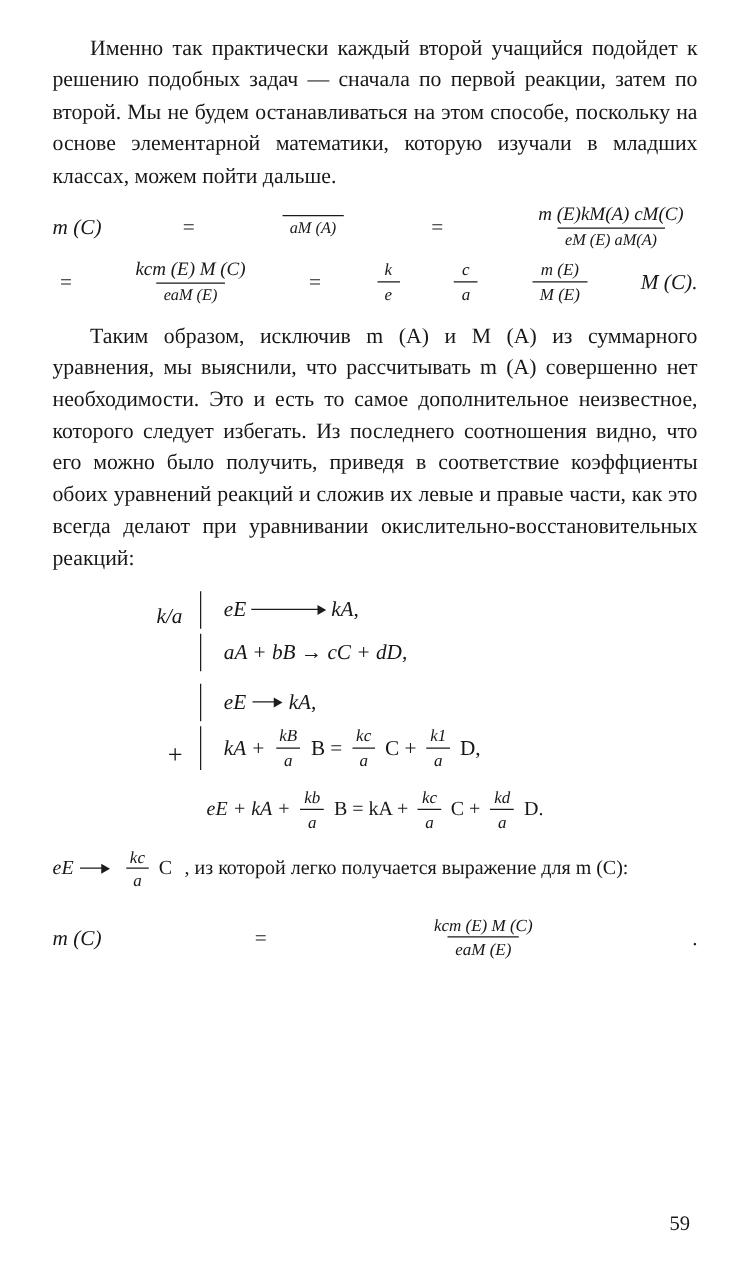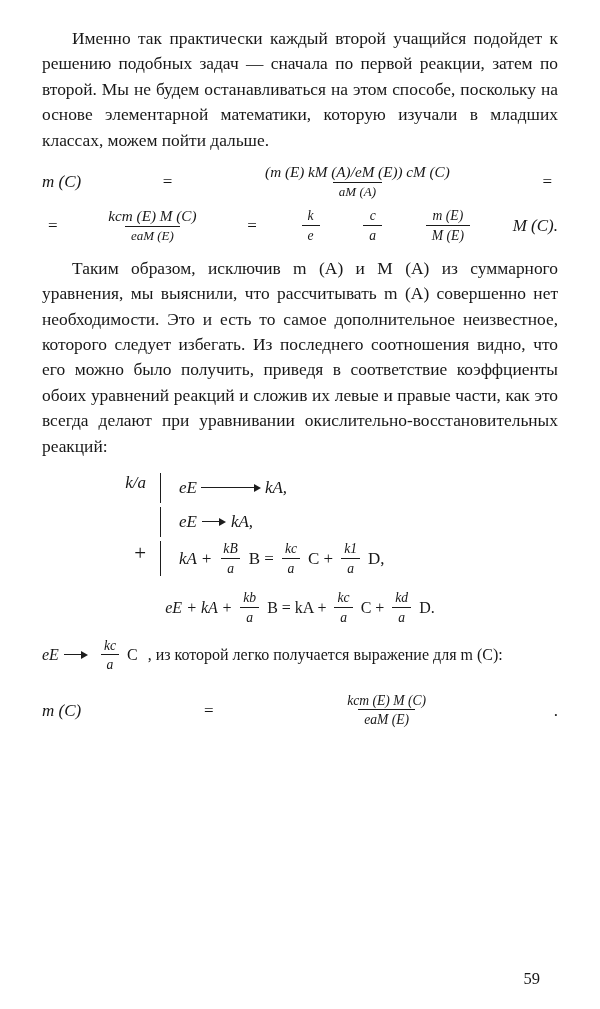--- a/index.html
+++ b/index.html
@@ -79,21 +79,21 @@
   .frac.sm .num, .frac.sm .den { font-size: 13.6px; }
   .eq { margin: 0 6px; }
 
   
   .system {
     margin: 14px 0 12px 0;
     position: relative;
   }
   .sysline {
     display: flex;
-    align-items: flex-start;
+    align-items: flex-end;
     font-size: 17px;
   }
   .lead {
     width: 118px;
     text-align: right;
     padding-right: 14px;
     box-sizing: border-box;
     font-size: 17px;
   }
   .bar {
@@ -147,44 +147,47 @@
   }
   .plusmark {
     font-size: 21px;
     padding-right: 14px;
     width: 118px;
     text-align: right;
     box-sizing: border-box;
   }
   .pagenum {
     position: absolute;
-    right: 60px;
+    right: 48px;
     bottom: 20px;
     font-size: 16.5px;
     font-family: "Liberation Serif", serif;
   }
 </style>
 </head>
 <body>
 
 <div class="page">
   <div class="content">
 
     <p class="para indent blk">Именно так практически каждый второй учащийся подойдет к решению подобных задач — сначала по первой реакции, затем по второй. Мы не будем останавливаться на этом способе, поскольку на основе элементарной математики, которую изучали в младших классах, можем пойти дальше.</p>
 
 
     <div class="math-block">
       <div class="mrow">
         <span class="it">m (C)</span>
         <span class="eq">=</span>
         <span class="frac">
-          <span class="num it">(m (E) kM (A)/eM (E)) cM (C)</span>
           <span class="den it">aM (A)</span>
         </span>
         <span class="eq">=</span>
+        <span class="frac">
+          <span class="num it">m (E)kM(A) cM(C)</span>
+          <span class="den it">eM (E) aM(A)</span>
+        </span>
       </div>
       <div class="mrow" style="margin-top:8px;">
         <span class="eq">=</span>
         <span class="frac">
           <span class="num it">kcm (E) M (C)</span>
           <span class="den it">eaM (E)</span>
         </span>
         <span class="eq">=</span>
         <span class="frac sm">
           <span class="num it">k</span>
@@ -207,20 +210,26 @@
     <div class="system">
       <div class="sysline" style="margin-bottom:4px;">
         <span class="lead it">k/a</span>
         <span class="bar">
           <span class="it">eE</span>
           <span class="arrow-long">
               <span class="shaft"></span>
               <span class="head"></span>
             </span>
           <span class="it">kA,</span>
+        </span>
+      </div>
+      <div class="sysline" style="margin-bottom:10px;">
+        <span class="lead"></span>
+        <span class="bar">
+          <span class="it">aA + bB → cC + dD,</span>
         </span>
       </div>
 
       <div class="sysline" style="margin-bottom:4px;">
         <span class="lead"></span>
         <span class="bar">
           <span class="it">eE</span>
           <span class="arrow-short">
               <span class="shaft"></span>
               <span class="head"></span>

